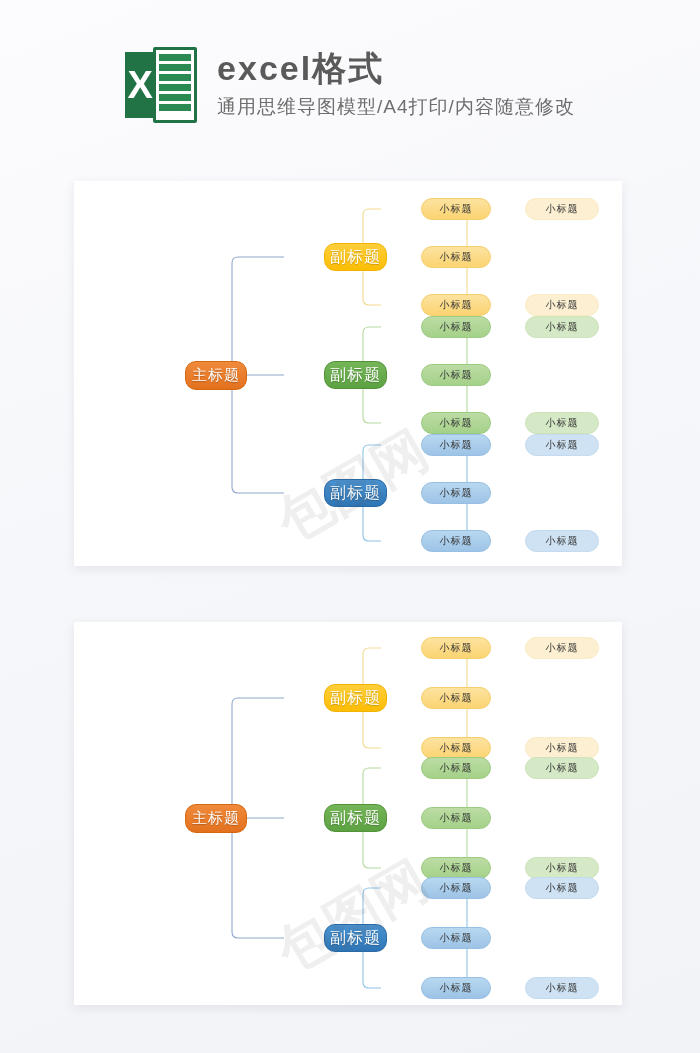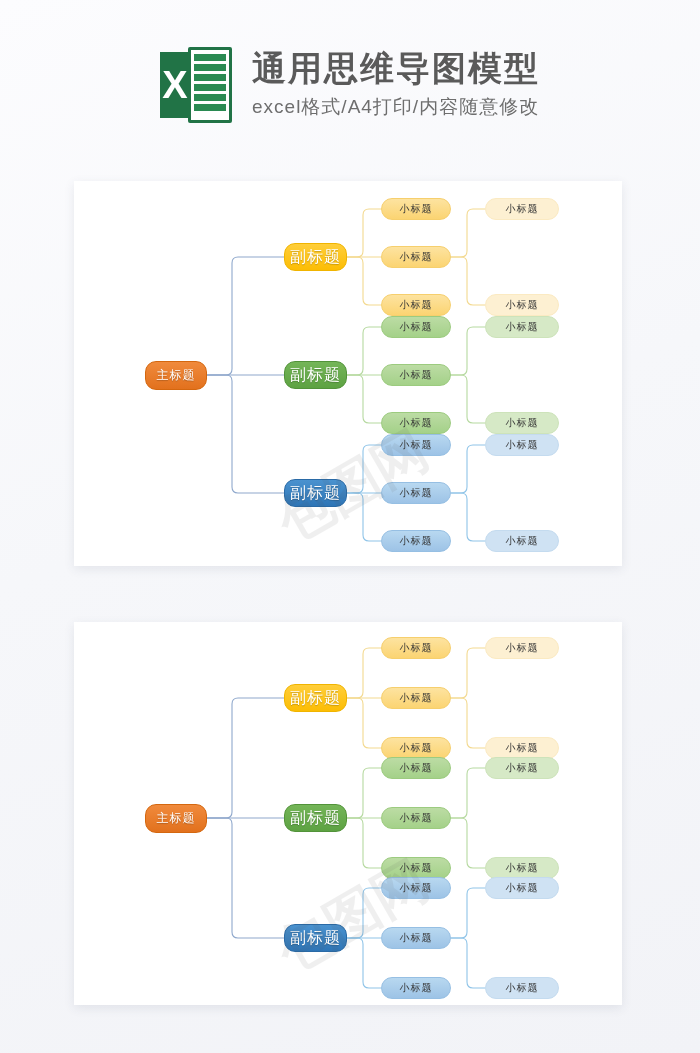--- a/index.html
+++ b/index.html
@@ -108,26 +108,27 @@
 
   
   .node {
     position: absolute;
     display: flex;
     align-items: center;
     justify-content: center;
     border-radius: 11px;
     white-space: nowrap;
     letter-spacing: 1px;
+    margin-left: 40px;
   }
   .node.root {
     background: linear-gradient(180deg,#f08a3c 0%,#e2711d 100%);
     border: 1px solid #d4670f;
     color: #fff;
-    font-size: 12px;
+    font-size: 15px;
     text-shadow: 0 1px 1px rgba(0,0,0,.25);
   }
   .node.lvl1 {
     color: #fff;
     font-size: 16px;
     text-shadow: 0 1px 1px rgba(0,0,0,.22);
   }
   .node.lvl1.y { background: linear-gradient(180deg,#ffce3a 0%,#fcbd04 100%); border:1px solid #f0b400; }
   .node.lvl1.g { background: linear-gradient(180deg,#74b558 0%,#5da242 100%); border:1px solid #52933a; }
   .node.lvl1.b { background: linear-gradient(180deg,#4a92cf 0%,#2e75b6 100%); border:1px solid #2a6aa6; }
@@ -171,22 +172,22 @@
           <i></i>
           <i></i>
           <i></i>
           <i></i>
           <i></i>
       </div>
       <div class="xmark">X</div>
     </div>
 
     <div class="titles">
-      <div class="main-title">通用思维导图模型</div>
-      <div class="sub-title">excel格式/A4打印/内容随意修改</div>
+      <div class="main-title">excel格式</div>
+      <div class="sub-title">通用思维导图模型/A4打印/内容随意修改</div>
     </div>
   </div>
 
   <div class="card" id="card1">
     <div class="canvas">
 
       <svg class="links" viewBox="0 0 548 385">
 
         <path d="M133 194 H152 Q158 194 158 188 V82 Q158 76 164 76 H210" fill="none" stroke="#8fa8cc" stroke-width="1.1"></path>
         <path d="M133 194 H152 Q158 194 158 200 V306 Q158 312 164 312 H210" fill="none" stroke="#8fa8cc" stroke-width="1.1"></path>

